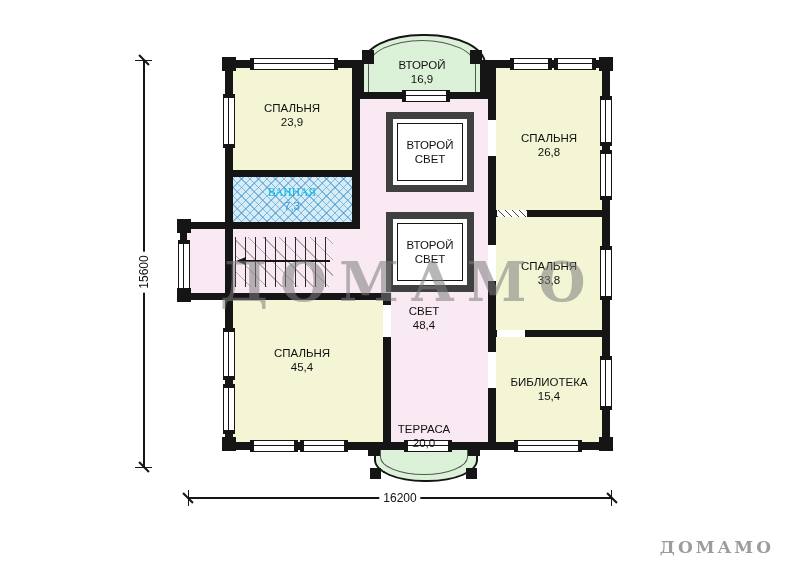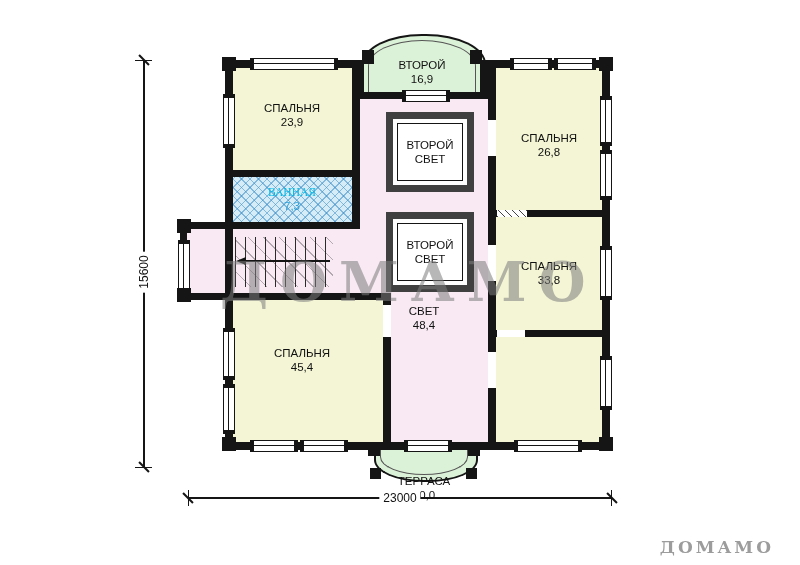--- a/index.html
+++ b/index.html
@@ -163,35 +163,39 @@
     <div>33,8</div>
   </div>
   <div class="room-label" style="left:424px;top:318px">
     <div>СВЕТ</div>
     <div>48,4</div>
   </div>
   <div class="room-label" style="left:302px;top:360px">
     <div>СПАЛЬНЯ</div>
     <div>45,4</div>
   </div>
-  <div class="room-label" style="left:424px;top:488px">
+  <div class="room-label" style="left:549px;top:389px">
+    <div>БИБЛИОТЕКА</div>
+    <div>15,4</div>
+  </div>
+  <div class="room-label" style="left:424px;top:436px">
     <div>ТЕРРАСА</div>
     <div>20,0</div>
   </div>
 
   <div class="dim-line" style="left:143px;top:60px;width:2px;height:408px"></div>
   <div class="dim-cap" style="left:135px;top:60px;width:17px;height:1px"></div>
   <div class="dim-cap" style="left:135px;top:467px;width:17px;height:1px"></div>
   <div class="tick" style="left:137px;top:59px"></div>
   <div class="tick" style="left:137px;top:466px"></div>
   <div class="dim-label vert" style="left:144px;top:272px">15600</div>
 
   <div class="dim-line" style="left:188px;top:497px;width:424px;height:2px"></div>
   <div class="dim-cap" style="left:188px;top:490px;width:1px;height:16px"></div>
   <div class="dim-cap" style="left:611px;top:490px;width:1px;height:16px"></div>
   <div class="tick" style="left:181px;top:497px"></div>
   <div class="tick" style="left:605px;top:497px"></div>
-  <div class="dim-label" style="left:400px;top:498px">23000</div>
+  <div class="dim-label" style="left:400px;top:498px">16200</div>
 
   <div class="watermark">ДОМАМО</div>
   <div class="logo">ДОМАМО</div>
 
 </div>
 
 </body></html>

